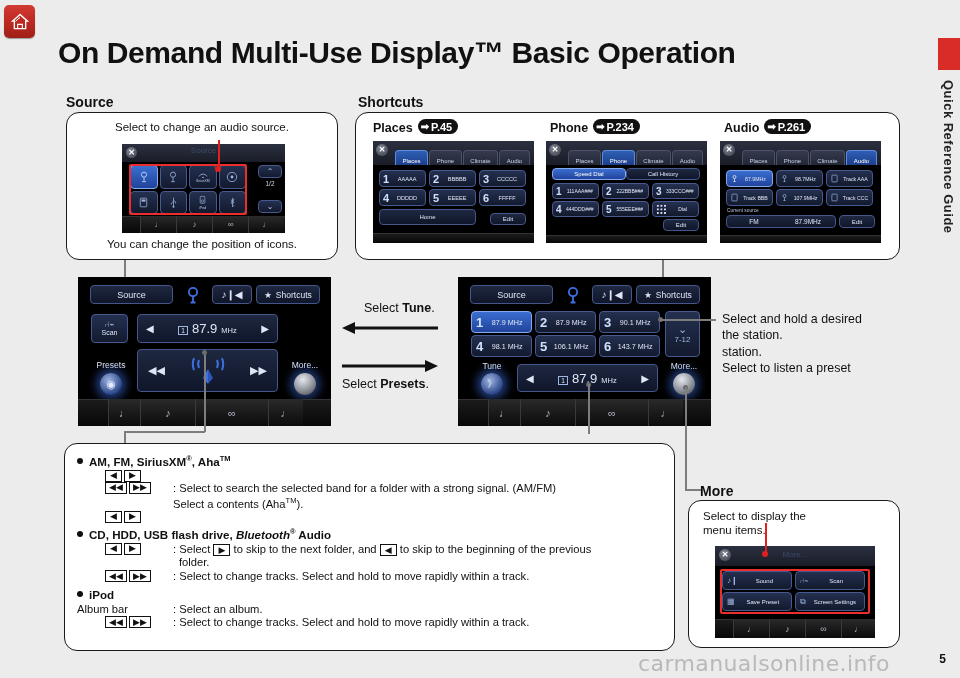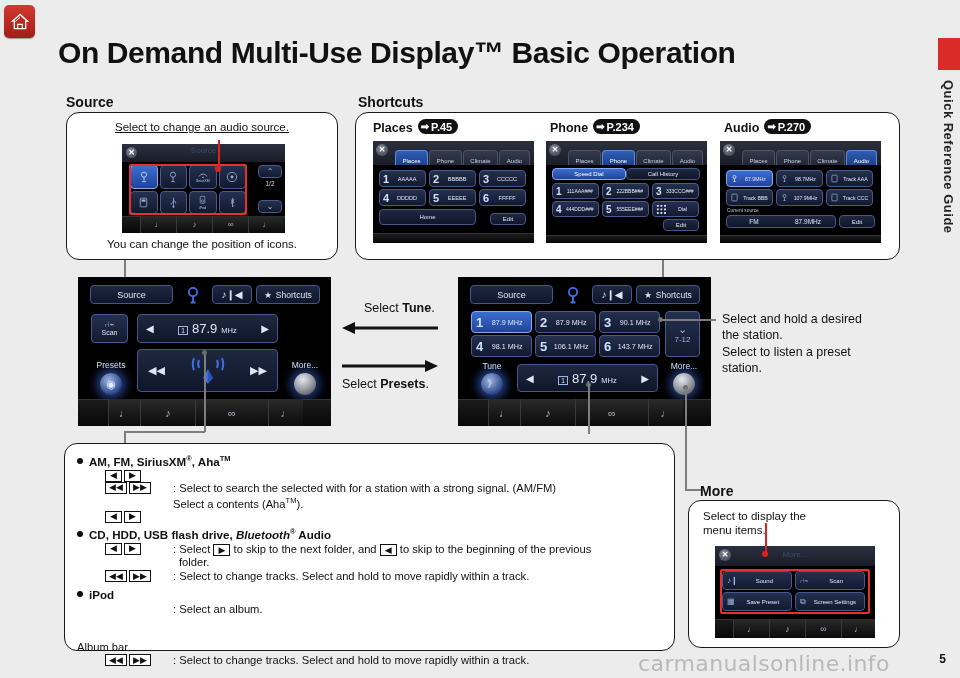--- a/index.html
+++ b/index.html
@@ -223,21 +223,21 @@
   <div id="page-title">On Demand Multi-Use Display™ Basic Operation</div>
 
   <div id="side-tab"></div>
   <div id="side-label">Quick Reference Guide</div>
   <div id="page-num">5</div>
   <div id="watermark">carmanualsonline.info</div>
 
   <div class="sec-cap" style="left:66px; top:94px;">Source</div>
 
   <div class="panel" style="left:66px; top:112px; width:272px; height:148px;">
-    <div class="panel-note" style="top:8px;text-decoration:underline;">Select to change an audio source.</div>
+    <div class="panel-note" style="top:8px;">Select to change an audio source.</div>
     <div class="panel-note" style="top:125px;">You can change the position of icons.</div>
 
     <div class="screen" style="left:55px; top:31px; width:163px; height:89px;">
       <div class="scr-top" style="height:18px;"></div>
       <div style="position:absolute; left:0; top:2px; width:163px; text-align:center; font-size:8px; color:#3d4a6b;">Source</div>
       <div class="closeX" style="left:4px; top:3px; width:11px; height:11px; font-size:8px;">✕</div>
 
       <div style="position:absolute; left:8px; top:21px; width:116px; height:49px; display:grid; grid-template-columns:repeat(4,1fr); grid-template-rows:repeat(2,1fr); gap:2px;">
         <div class="cell sel" style="position:relative;">
           <svg width="14" height="14" viewBox="0 0 24 24" style="margin:auto;">
@@ -433,21 +433,21 @@
       <div class="bar" style="left:117px; top:78px; width:36px; height:12px; font-size:6px;">
           <span>Edit</span>
         </div>
       <div class="scr-bottom" style="height:8px;"></div>
     </div>
 
     <div style="position:absolute; left:368px; top:8px; font-size:12.5px; font-weight:bold; color:#111;">
       <span>Audio</span><span class="pref">
           <span class="arw">➡</span>
           <span>P.</span>
-          <span>270</span>
+          <span>261</span>
         </span>
     </div>
 
     <div class="screen" style="left:364px; top:28px; width:161px; height:102px;">
       <div class="scr-top" style="height:24px;"></div>
       <div class="closeX" style="left:3px; top:3px; width:12px; height:12px; font-size:8px;">✕</div>
       <div class="tab" style="left:22px; top:9px; width:33px; height:15px; font-size:6px;">
           <span>Places</span>
         </div>
       <div class="tab" style="left:56px; top:9px; width:33px; height:15px; font-size:6px;">
@@ -676,22 +676,22 @@
 
   <div class="dot" style="left:585.5px; top:382px;"></div>
   <div class="vline" style="left:588px; top:384px; height:50px;"></div>
 
   <div class="dot" style="left:657.5px; top:317px;"></div>
   <div class="hline" style="left:660px; top:319px; width:56px;"></div>
 
   <div style="position:absolute; left:722px; top:311px; width:205px; font-size:12.4px; color:#111; line-height:1.32;">
     <div>Select and hold a desired</div>
     <div>the station.</div>
+    <div>station.</div>
     <div>Select to listen a preset</div>
-    <div>station.</div>
   </div>
 
   <div class="dot" style="left:683px; top:385px;"></div>
   <div class="vline" style="left:685px; top:387px; height:103px;"></div>
   <div class="hline" style="left:685px; top:489px; width:16px;"></div>
 
   <div id="notes">
     <div class="inner">
 
       <div class="bullethead">
@@ -703,21 +703,21 @@
           <span class="kbtn">◀</span>
             <span class="kbtn">▶</span>
         </div>
       </div>
       <div class="nrow">
         <div class="keycol">
           <span class="kbtn wide">◀◀</span>
             <span class="kbtn wide">▶▶</span>
         </div>
         <div class="desc">
-          <div>: Select to search the selected with for a station with a strong signal. (AM/FM)</div>
+          <div>: Select to search the selected band for a folder with a strong signal. (AM/FM)</div>
           <div class="l2">Select a contents (Aha<sup>TM</sup>).</div>
         </div>
       </div>
       <div class="nrow">
         <div class="keycol">
           <span class="kbtn">◀</span>
             <span class="kbtn">▶</span>
         </div>
       </div>
 
@@ -743,21 +743,21 @@
         <div class="desc">
           <div>: Select to change tracks. Select and hold to move rapidly within a track.</div>
         </div>
       </div>
 
       <div class="bullethead" style="margin-top:4px;">
         <span class="bd"></span>
         <span>iPod</span>
       </div>
       <div class="nrow" style="margin-top:2px;">
-        <div class="keycol" style="padding-left:0px; width:96px; flex:0 0 96px; font-size:11.2px;margin-top:38px;">Album bar</div>
+        <div class="keycol" style="padding-left:0px; width:96px; flex:0 0 96px; font-size:11.2px;">Album bar</div>
         <div class="desc">
             <div>: Select an album.</div>
           </div>
       </div>
       <div class="nrow">
         <div class="keycol">
           <span class="kbtn wide">◀◀</span>
             <span class="kbtn wide">▶▶</span>
         </div>
         <div class="desc">

